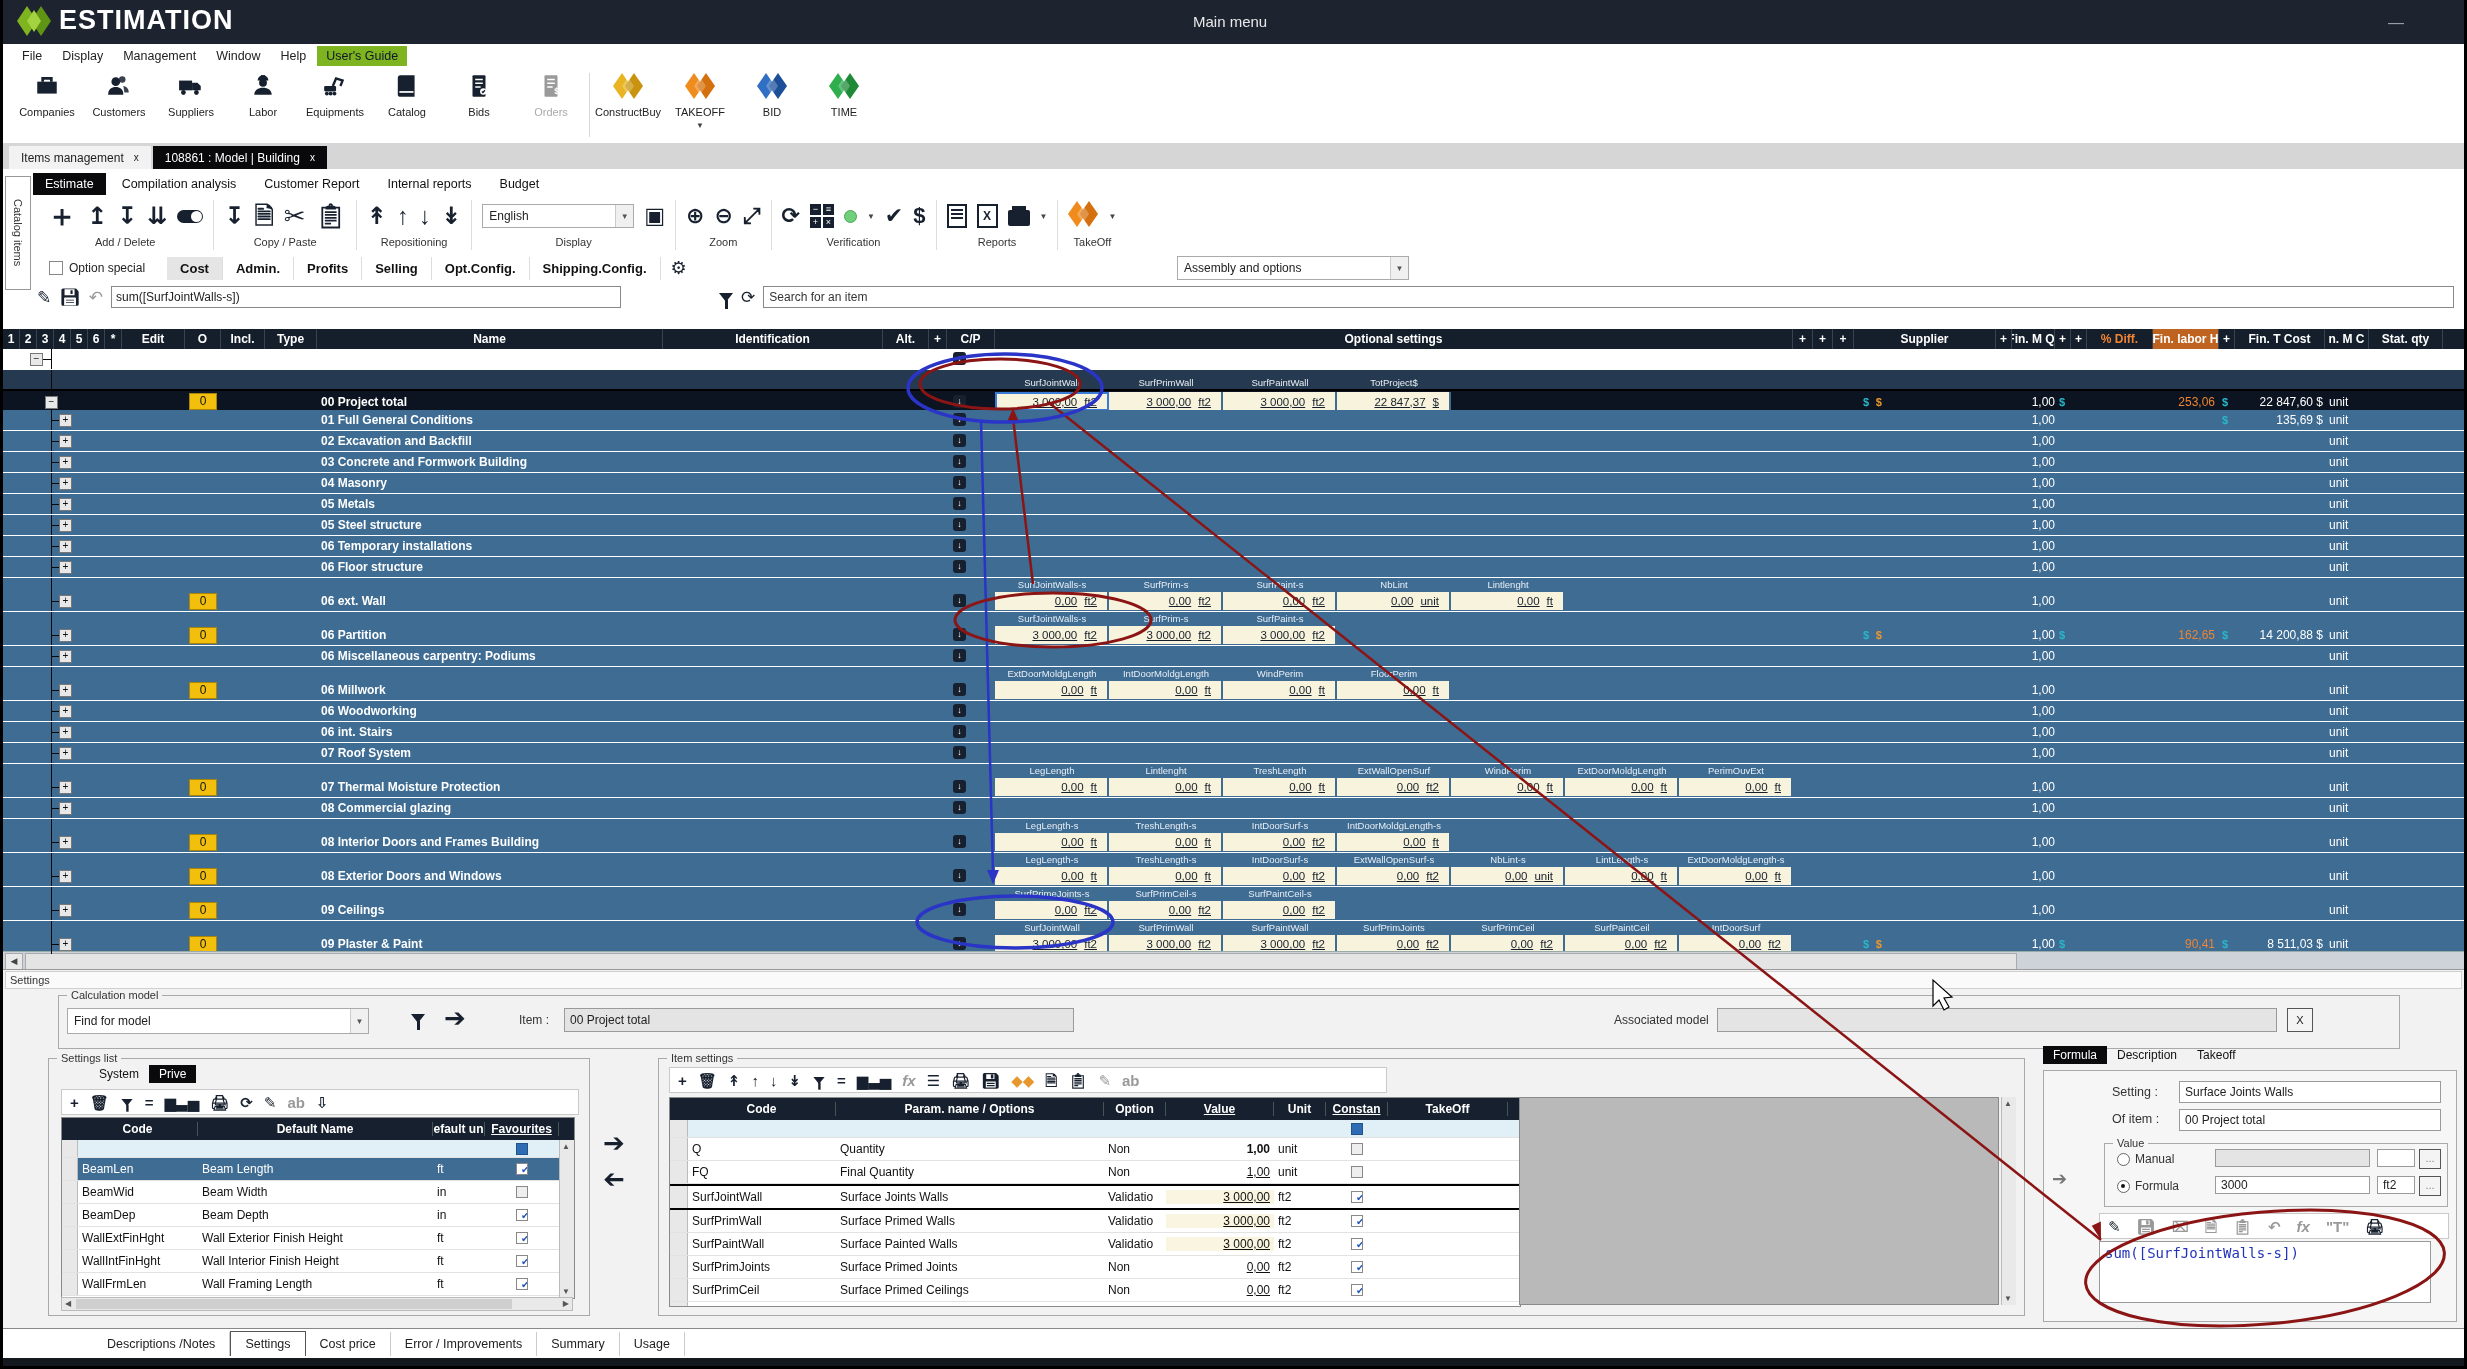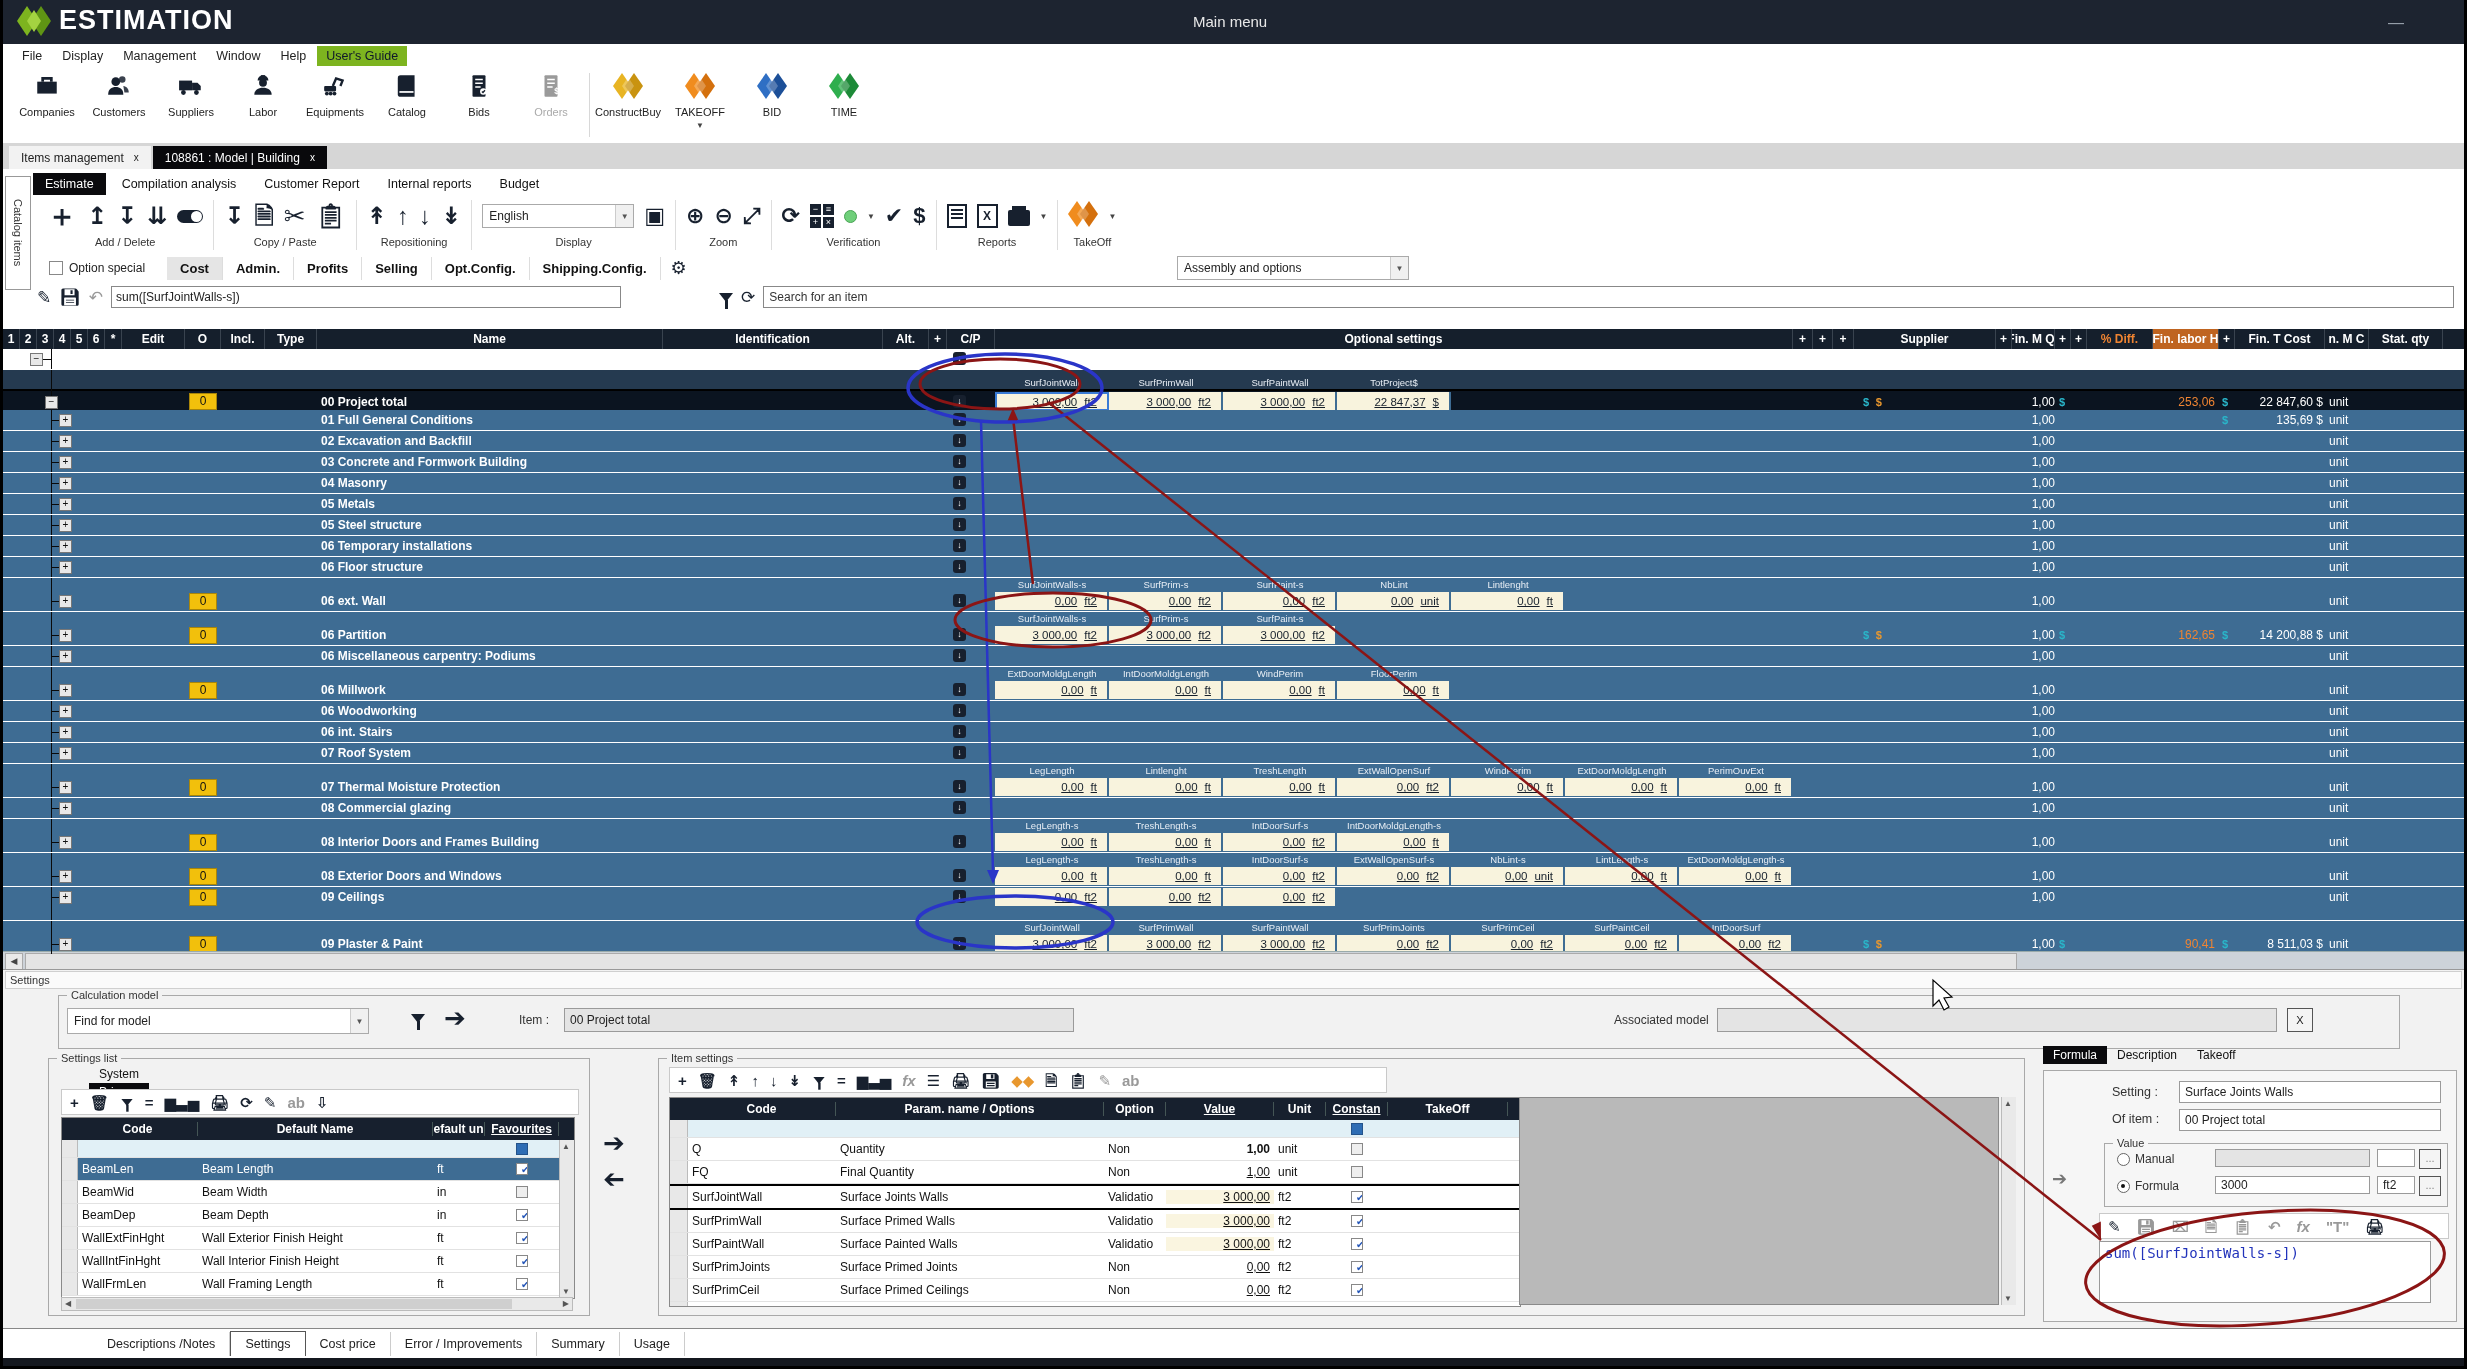--- a/index.html
+++ b/index.html
@@ -898,20 +898,25 @@
             <span class="pv " style="left:1676px;width:114px">
               <u>0,00</u>
               <u>ft</u>
             </span>
             <span class="cell rt" style="left:2009px;width:43px">1,00</span>
             <span class="cell" style="left:2326px;width:40px">unit</span>
           </div>
         </div>
         <div class="grow " style="height:34px">
           <span class="tv"></span>
+          <div class="pband" style="height:13px;">
+            <span class="ph" style="left:992px;width:114px">SurfPrimeJoints-s</span>
+            <span class="ph" style="left:1106px;width:114px">SurfPrimCeil-s</span>
+            <span class="ph" style="left:1220px;width:114px">SurfPaintCeil-s</span>
+          </div>
           <div class="gline " style="height:20px">
             <span class="th" style="left:48px;width:8px"></span>
             <i class="exp" style="left:56px">+</i>
             <span class="cell c-o" style="left:186px;width:30px">
               <i class="obox">0</i>
             </span>
             <span class="cell nm" style="left:318px;width:340px">09 Ceilings</span>
             <i class="cpi" style="left:950px">↓</i>
             <span class="pv " style="left:992px;width:114px">
               <u>0,00</u>
@@ -1006,21 +1011,21 @@
       <span class="bigarrow" style="position:absolute;left:385px;top:9px;">➔</span>
       <span style="position:absolute;left:460px;top:17px;font-size:12px;color:#333;">Item :</span>
       <div class="field ro" style="position:absolute;left:505px;top:12px;width:510px;height:24px;">00 Project total</div>
       <span style="position:absolute;left:1555px;top:17px;font-size:12px;color:#333;">Associated model</span>
       <div class="field ro" style="position:absolute;left:1658px;top:12px;width:560px;height:24px;"></div>
       <div class="xbtn" style="position:absolute;left:2228px;top:12px;width:24px;height:22px;line-height:22px;">X</div>
     </div>
 
     <div class="gbox" style="left:45px;top:88px;width:540px;height:256px;">
       <span class="glab">Settings list</span>
-      <div class="ttabs" style="position:absolute;left:40px;top:6px;flex-direction:column;" id="sl-tabs">
+      <div class="ttabs" style="position:absolute;left:40px;top:6px;" id="sl-tabs">
           <span class="ttab ">System</span>
           <span class="ttab act">Prive</span>
         </div>
       <div class="mini-tb" style="position:absolute;left:12px;top:30px;width:500px;">
         <span class="mi">+</span>
         <span class="mi">🗑︎</span>
         <span class="funnel" style="transform:scale(.8)"></span>
         <span class="mi">=</span>
         <span class="mi">▆▃▅</span>
         <span class="mi">🖨︎</span>

